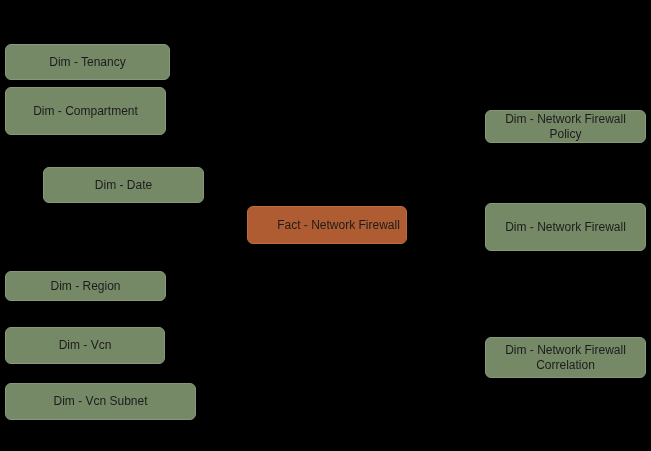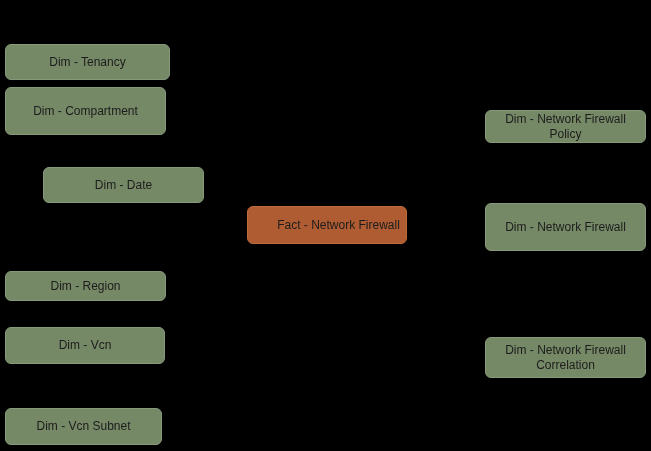--- a/index.html
+++ b/index.html
@@ -47,21 +47,21 @@
   .fact {
     background: var(--fact-fill);
     border: 1px solid var(--fact-border);
   }
   
   .pos-l0 { left: 5px;  top: 20px;   width: 165px; height: 36px; margin-top: 24px; }
   .pos-l1 { left: 5px;  top: 87px;  width: 161px; height: 48px; }
   .pos-l2 { left: 5px;  top: 167px; width: 161px; height: 36px; margin-left: 38px; }
   .pos-l3 { left: 5px;  top: 247px; width: 161px; height: 30px; margin-top: 24px; }
   .pos-l4 { left: 5px;  top: 327px; width: 160px; height: 37px; }
-  .pos-l5 { left: 5px;  top: 408px; width: 157px; height: 37px; }
+  .pos-l5 { left: 5px;  top: 383px; width: 191px; height: 37px; }
   
   .pos-fact { left: 247px; top: 206px; width: 160px; height: 38px; padding-left: 25px; }
   
   .pos-r0 { left: 485px; top: 110px; width: 161px; height: 33px; }
   .pos-r1 { left: 485px; top: 203px; width: 161px; height: 48px; justify-content: center; }
   .pos-r2 { left: 485px; top: 304px; width: 161px; height: 41px; margin-top: 33px; }
 </style>
 </head>
 <body>
 

